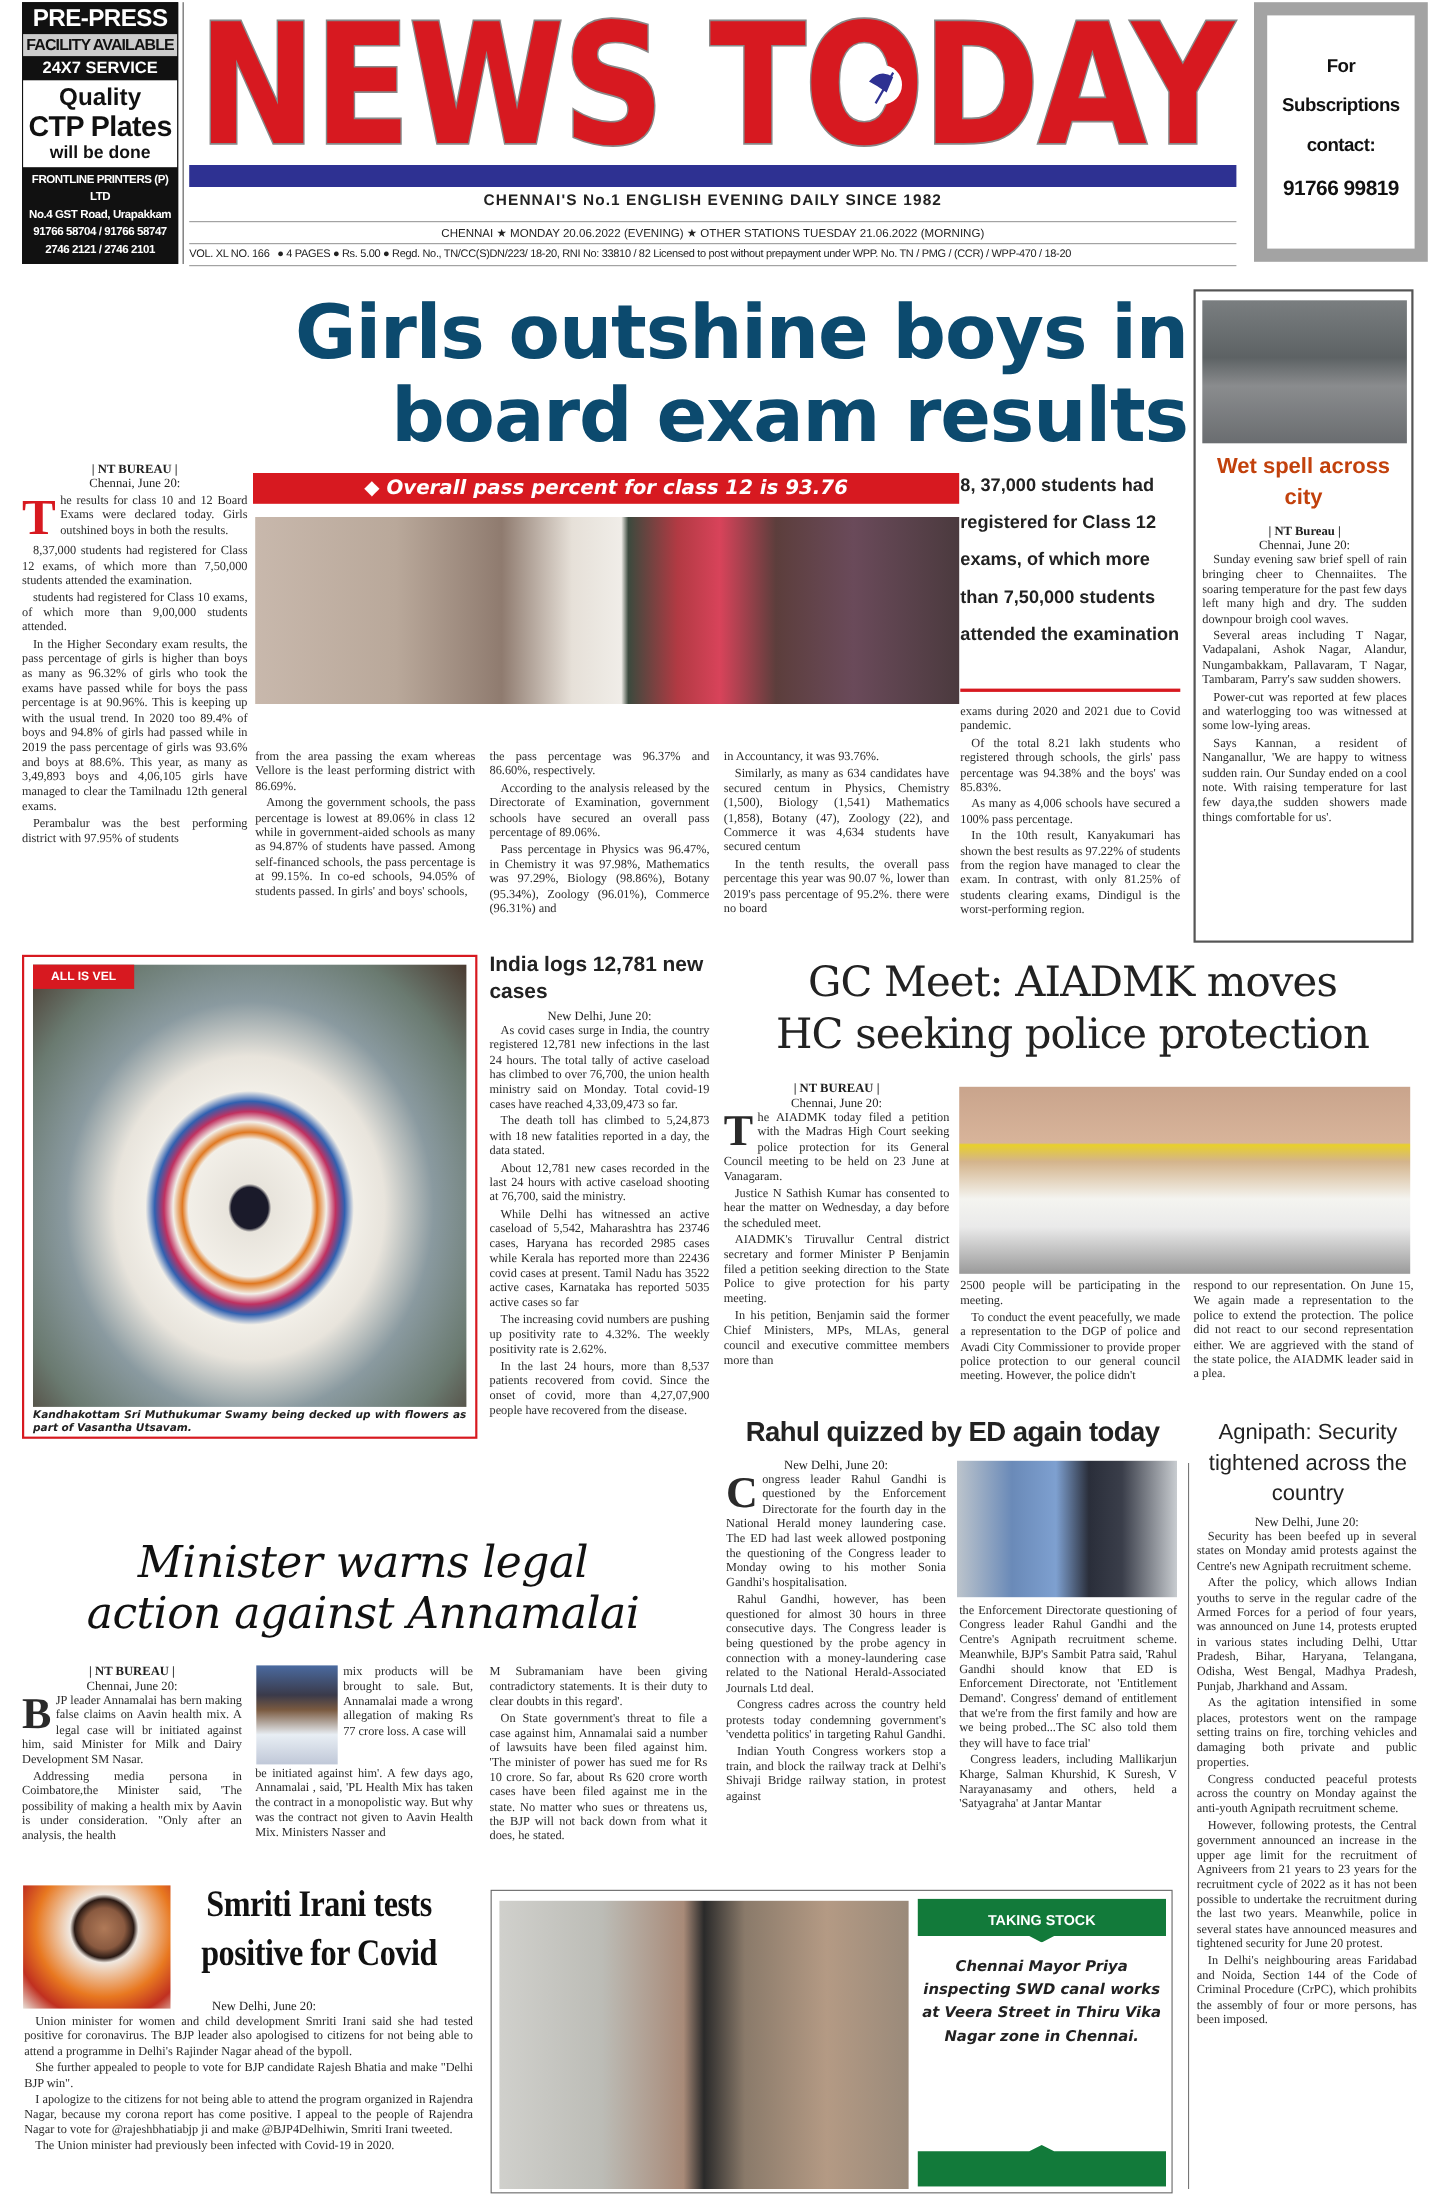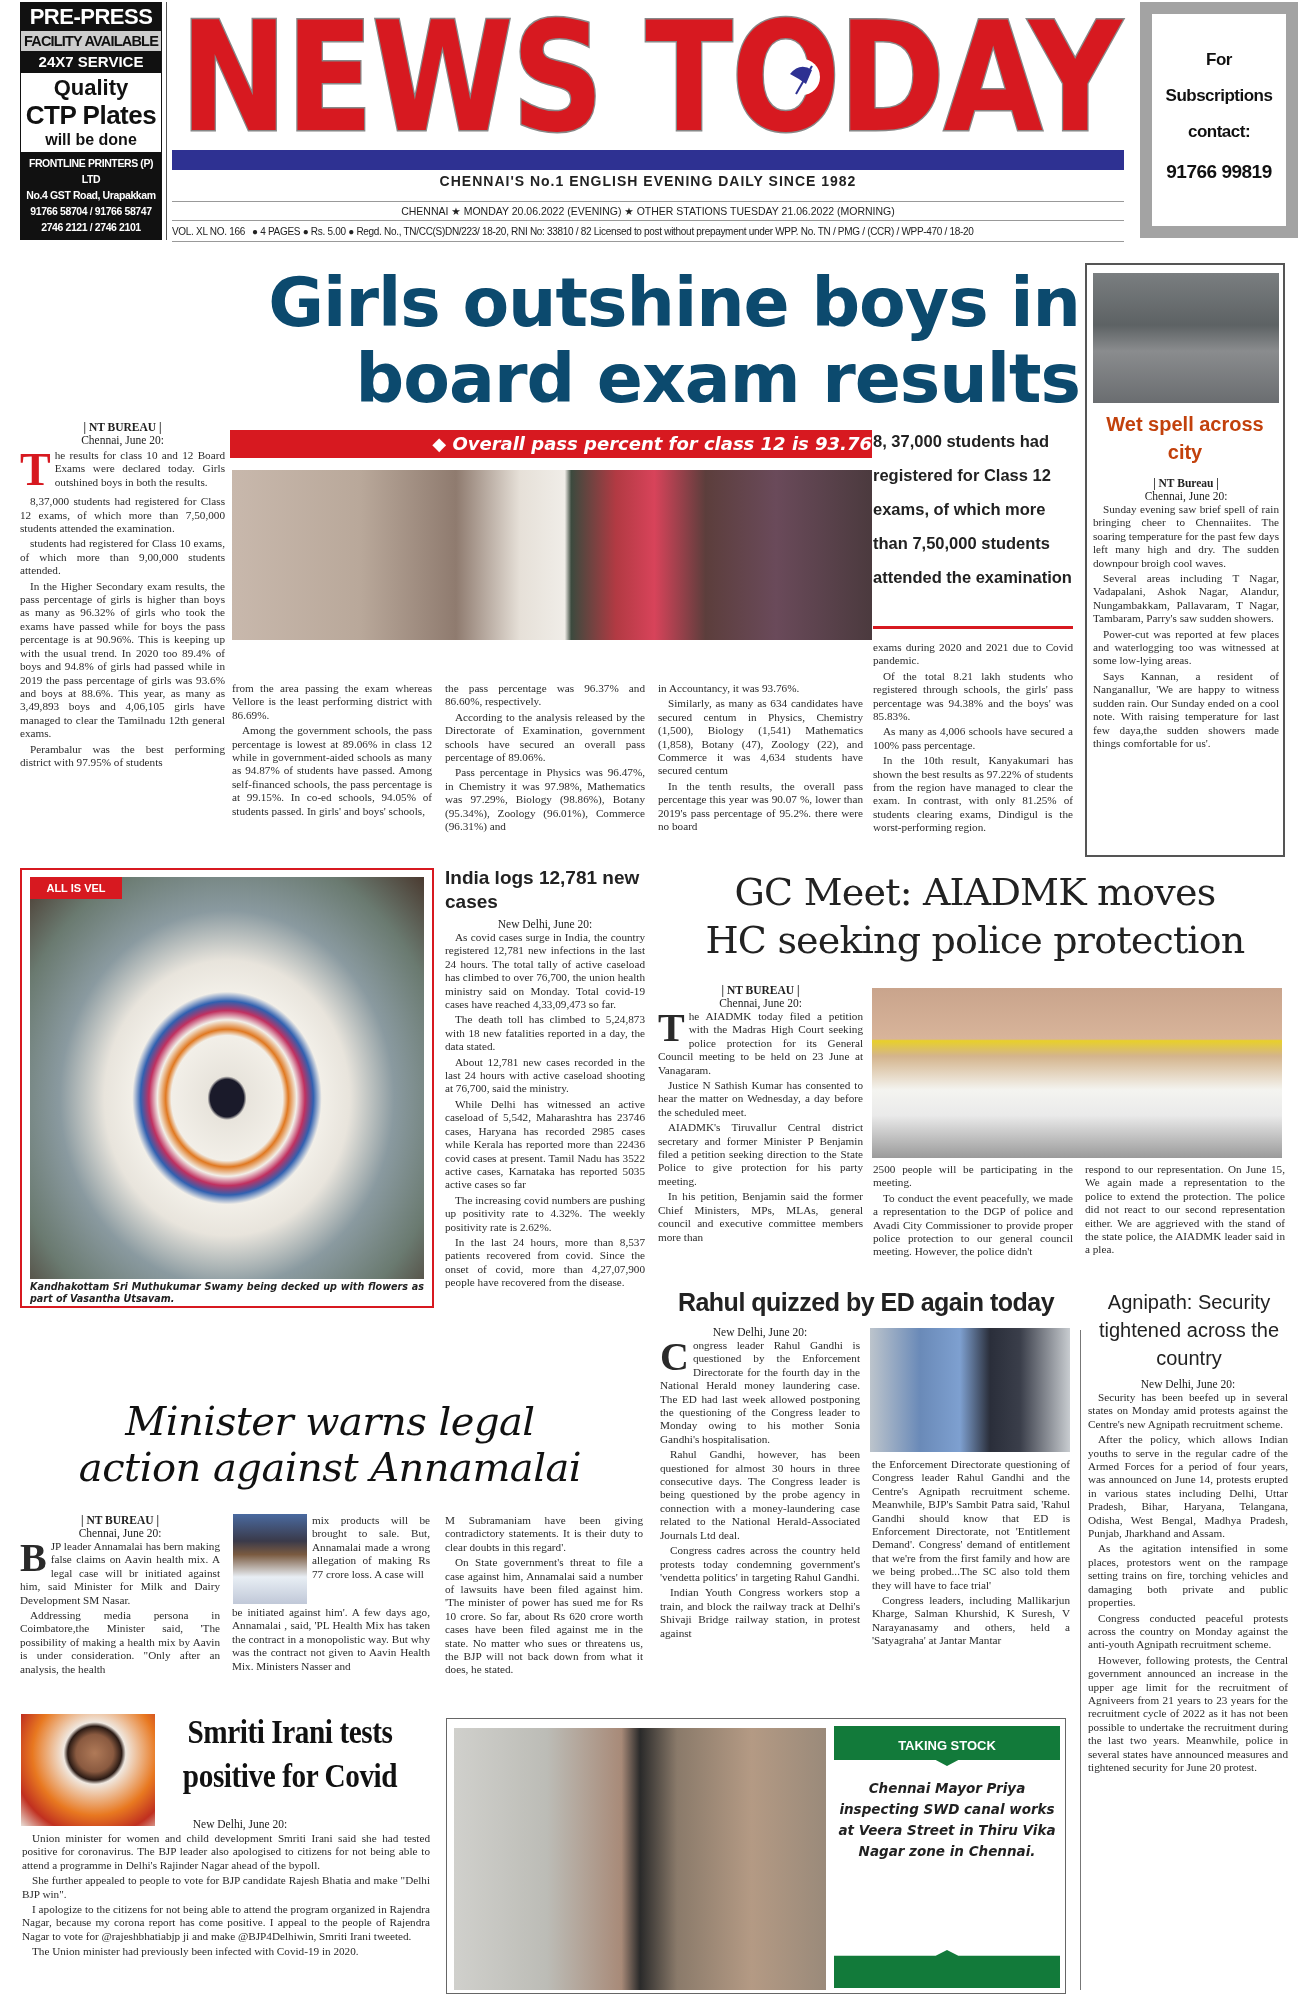--- a/index.html
+++ b/index.html
@@ -29,21 +29,21 @@
 #dateline{left:172px;top:201px;width:952px;text-align:center;font-family:"Liberation Sans",sans-serif;font-size:10.5px;color:#222;border-top:1px solid #999;border-bottom:1px solid #999;padding:3px 0}
 #regline{left:172px;top:224px;width:952px;font-family:"Liberation Sans",sans-serif;font-size:10px;color:#222;border-bottom:1px solid #999;padding:2px 0 4px 0;white-space:nowrap;letter-spacing:-0.3px}
 #regline .vol{display:inline-block;width:80px}
 #vline{left:166px;top:2px;width:1px;height:238px;background:#555}
 #sub{left:1140px;top:2px;width:158px;height:236px;background:#a3a3a3;padding:12px}
 #sub .inner{background:#fff;height:100%;text-align:center;font-family:"Liberation Sans",sans-serif;font-weight:bold;color:#111;padding-top:28px}
 #sub .inner div{font-size:17px;line-height:36px;letter-spacing:-0.5px}
 #sub .inner .ph{font-size:19px;margin-top:4px}
 
 #mainhead{left:20px;top:265px;width:1060px;text-align:right;font-family:"DejaVu Sans",sans-serif;font-weight:bold;font-size:68px;line-height:76px;letter-spacing:-1px;color:#0c4a6e}
-#redbar{left:230px;top:430px;width:642px;height:28px;background:#d71920;color:#fff;font-family:"DejaVu Sans",sans-serif;font-weight:bold;font-style:italic;font-size:18px;line-height:28px;text-align:right}
+#redbar{left:230px;top:430px;width:642px;height:28px;background:#d71920;color:#fff;font-family:"DejaVu Sans",sans-serif;font-weight:bold;font-style:italic;font-size:18px;line-height:28px;text-align:center}
 #pic-main{left:232px;top:470px;width:640px;height:170px;background:linear-gradient(90deg,#c8b8ac 0%,#b9a89a 20%,#8f7b6f 35%,#e6e0d8 45%,#f0ede8 52%,#3c4a3e 53%,#b23a43 60%,#d8435a 66%,#5c3e3c 74%,#6a4a5a 85%,#4b3a3e 100%)}
 #quote{left:873px;top:424px;width:210px;font-family:"Liberation Sans",sans-serif;font-weight:bold;font-size:16.5px;line-height:34px;color:#222}
 #quote-rule{left:873px;top:626px;width:200px;height:3px;background:#d71920}
 
 #wet{left:1085px;top:263px;width:200px;height:594px;border:2px solid #555}
 #wet-pic{left:1093px;top:273px;width:186px;height:130px;background:linear-gradient(180deg,#7a7e80 0%,#5d6264 40%,#8a8c8e 60%,#6a6d70 100%)}
 #wet-head{left:1087px;top:410px;width:196px;text-align:center;font-family:"Liberation Sans",sans-serif;font-weight:bold;font-size:20px;line-height:28px;color:#c2410c}
 
 #vel{left:20px;top:868px;width:414px;height:440px;border:2px solid #d71920}
 #vel-pic{left:30px;top:877px;width:394px;height:402px;background:radial-gradient(ellipse at 50% 55%,#1a1a2a 0,#1a1a2a 6%,#e8e4dc 7%,#f2efe8 20%,#e07820 22%,#f2efe8 25%,#c03060 28%,#3060b0 31%,#f2efe8 34%,#e8e4dc 44%,#8a9aa0 60%,#6a7a70 80%,#4a3a30 100%)}
@@ -234,20 +234,21 @@
 <div class="vrule" style="left:1080px;top:1330px;height:660px"></div>
 <div id="agni-head" class="abs">Agnipath: Security tightened across the country</div>
 <div class="abs" style="left:1088px;top:1378px;width:200px">
   <div class="byline">New Delhi, June 20:</div>
   <div class="body-text">
     <p>Security has been beefed up in several states on Monday amid protests against the Centre's new Agnipath recruitment scheme.</p>
     <p>After the policy, which allows Indian youths to serve in the regular cadre of the Armed Forces for a period of four years, was announced on June 14, protests erupted in various states including Delhi, Uttar Pradesh, Bihar, Haryana, Telangana, Odisha, West Bengal, Madhya Pradesh, Punjab, Jharkhand and Assam.</p>
     <p>As the agitation intensified in some places, protestors went on the rampage setting trains on fire, torching vehicles and damaging both private and public properties.</p>
     <p>Congress conducted peaceful protests across the country on Monday against the anti-youth Agnipath recruitment scheme.</p>
     <p>However, following protests, the Central government announced an increase in the upper age limit for the recruitment of Agniveers from 21 years to 23 years for the recruitment cycle of 2022 as it has not been possible to undertake the recruitment during the last two years. Meanwhile, police in several states have announced measures and tightened security for June 20 protest.</p>
+    <p>In Delhi's neighbouring areas Faridabad and Noida, Section 144 of the Code of Criminal Procedure (CrPC), which prohibits the assembly of four or more persons, has been imposed.</p>
   </div>
 </div>
 
 <div id="min-head" class="abs">
   <div>Minister warns legal</div>
   <div>action against Annamalai</div>
 </div>
 <div class="abs" style="left:20px;top:1514px;width:200px">
   <div class="byline"><b>| NT BUREAU |</b></div>
   <div class="byline">Chennai, June 20:</div>

